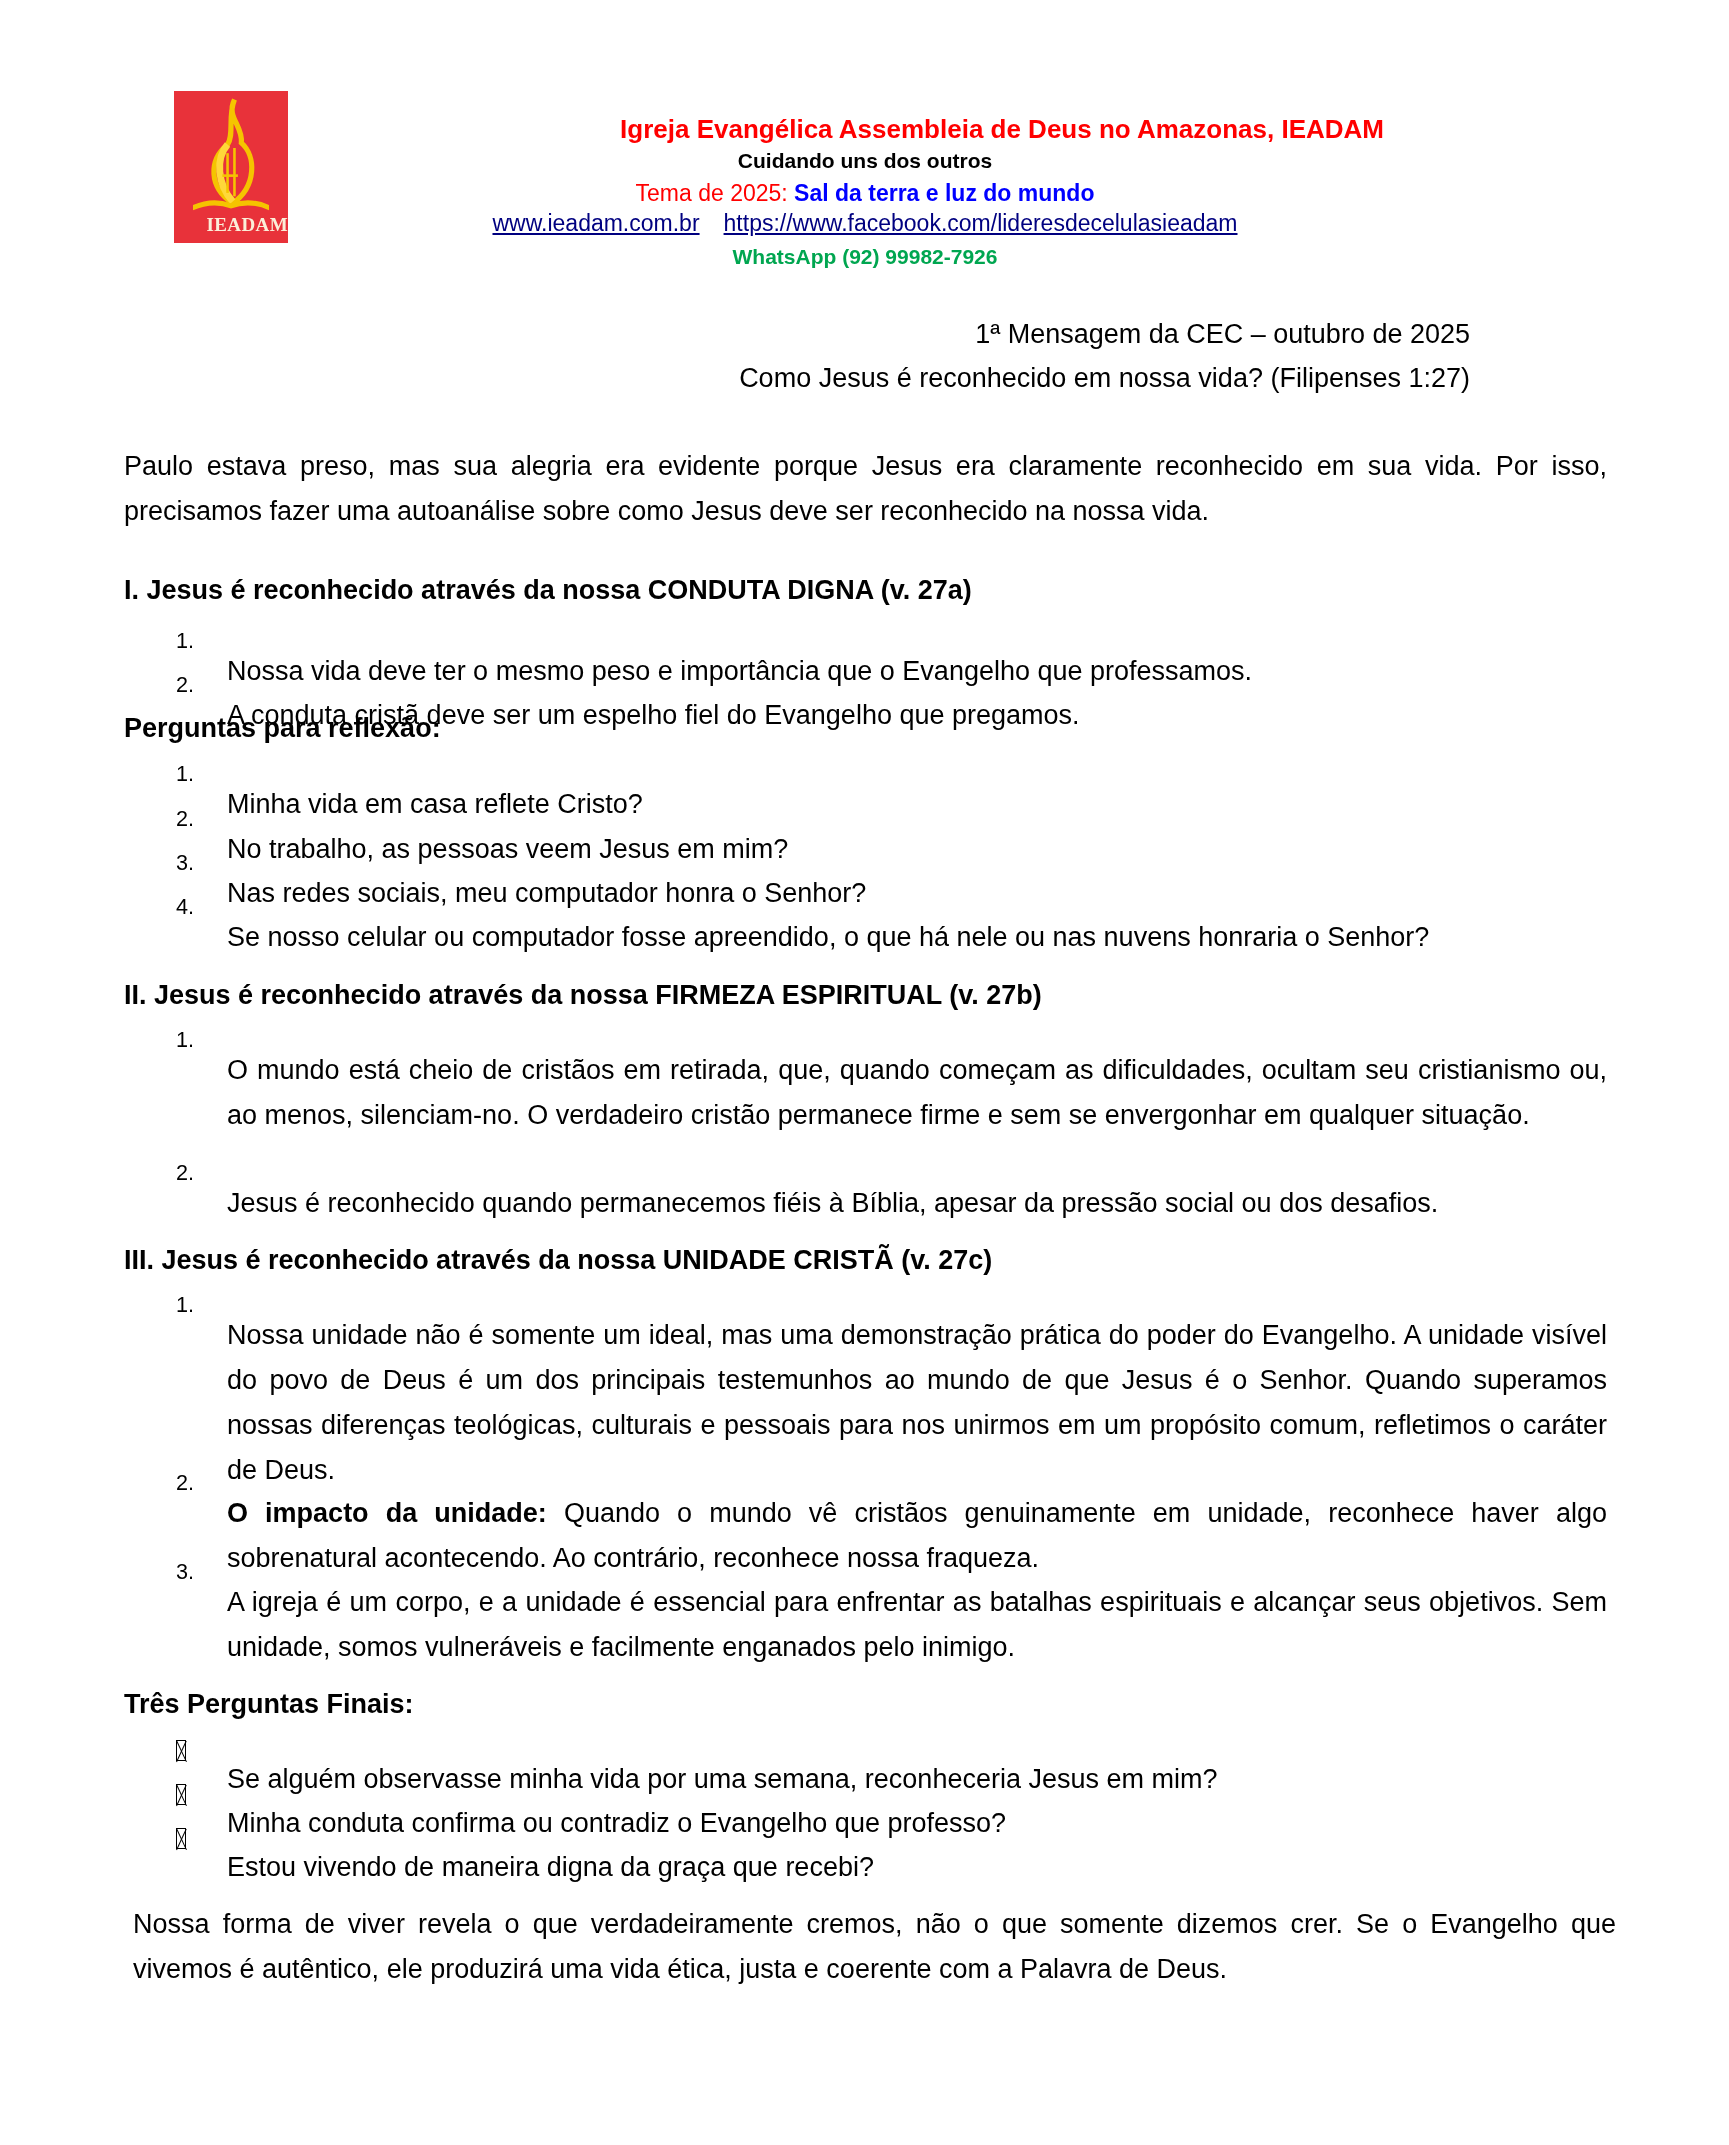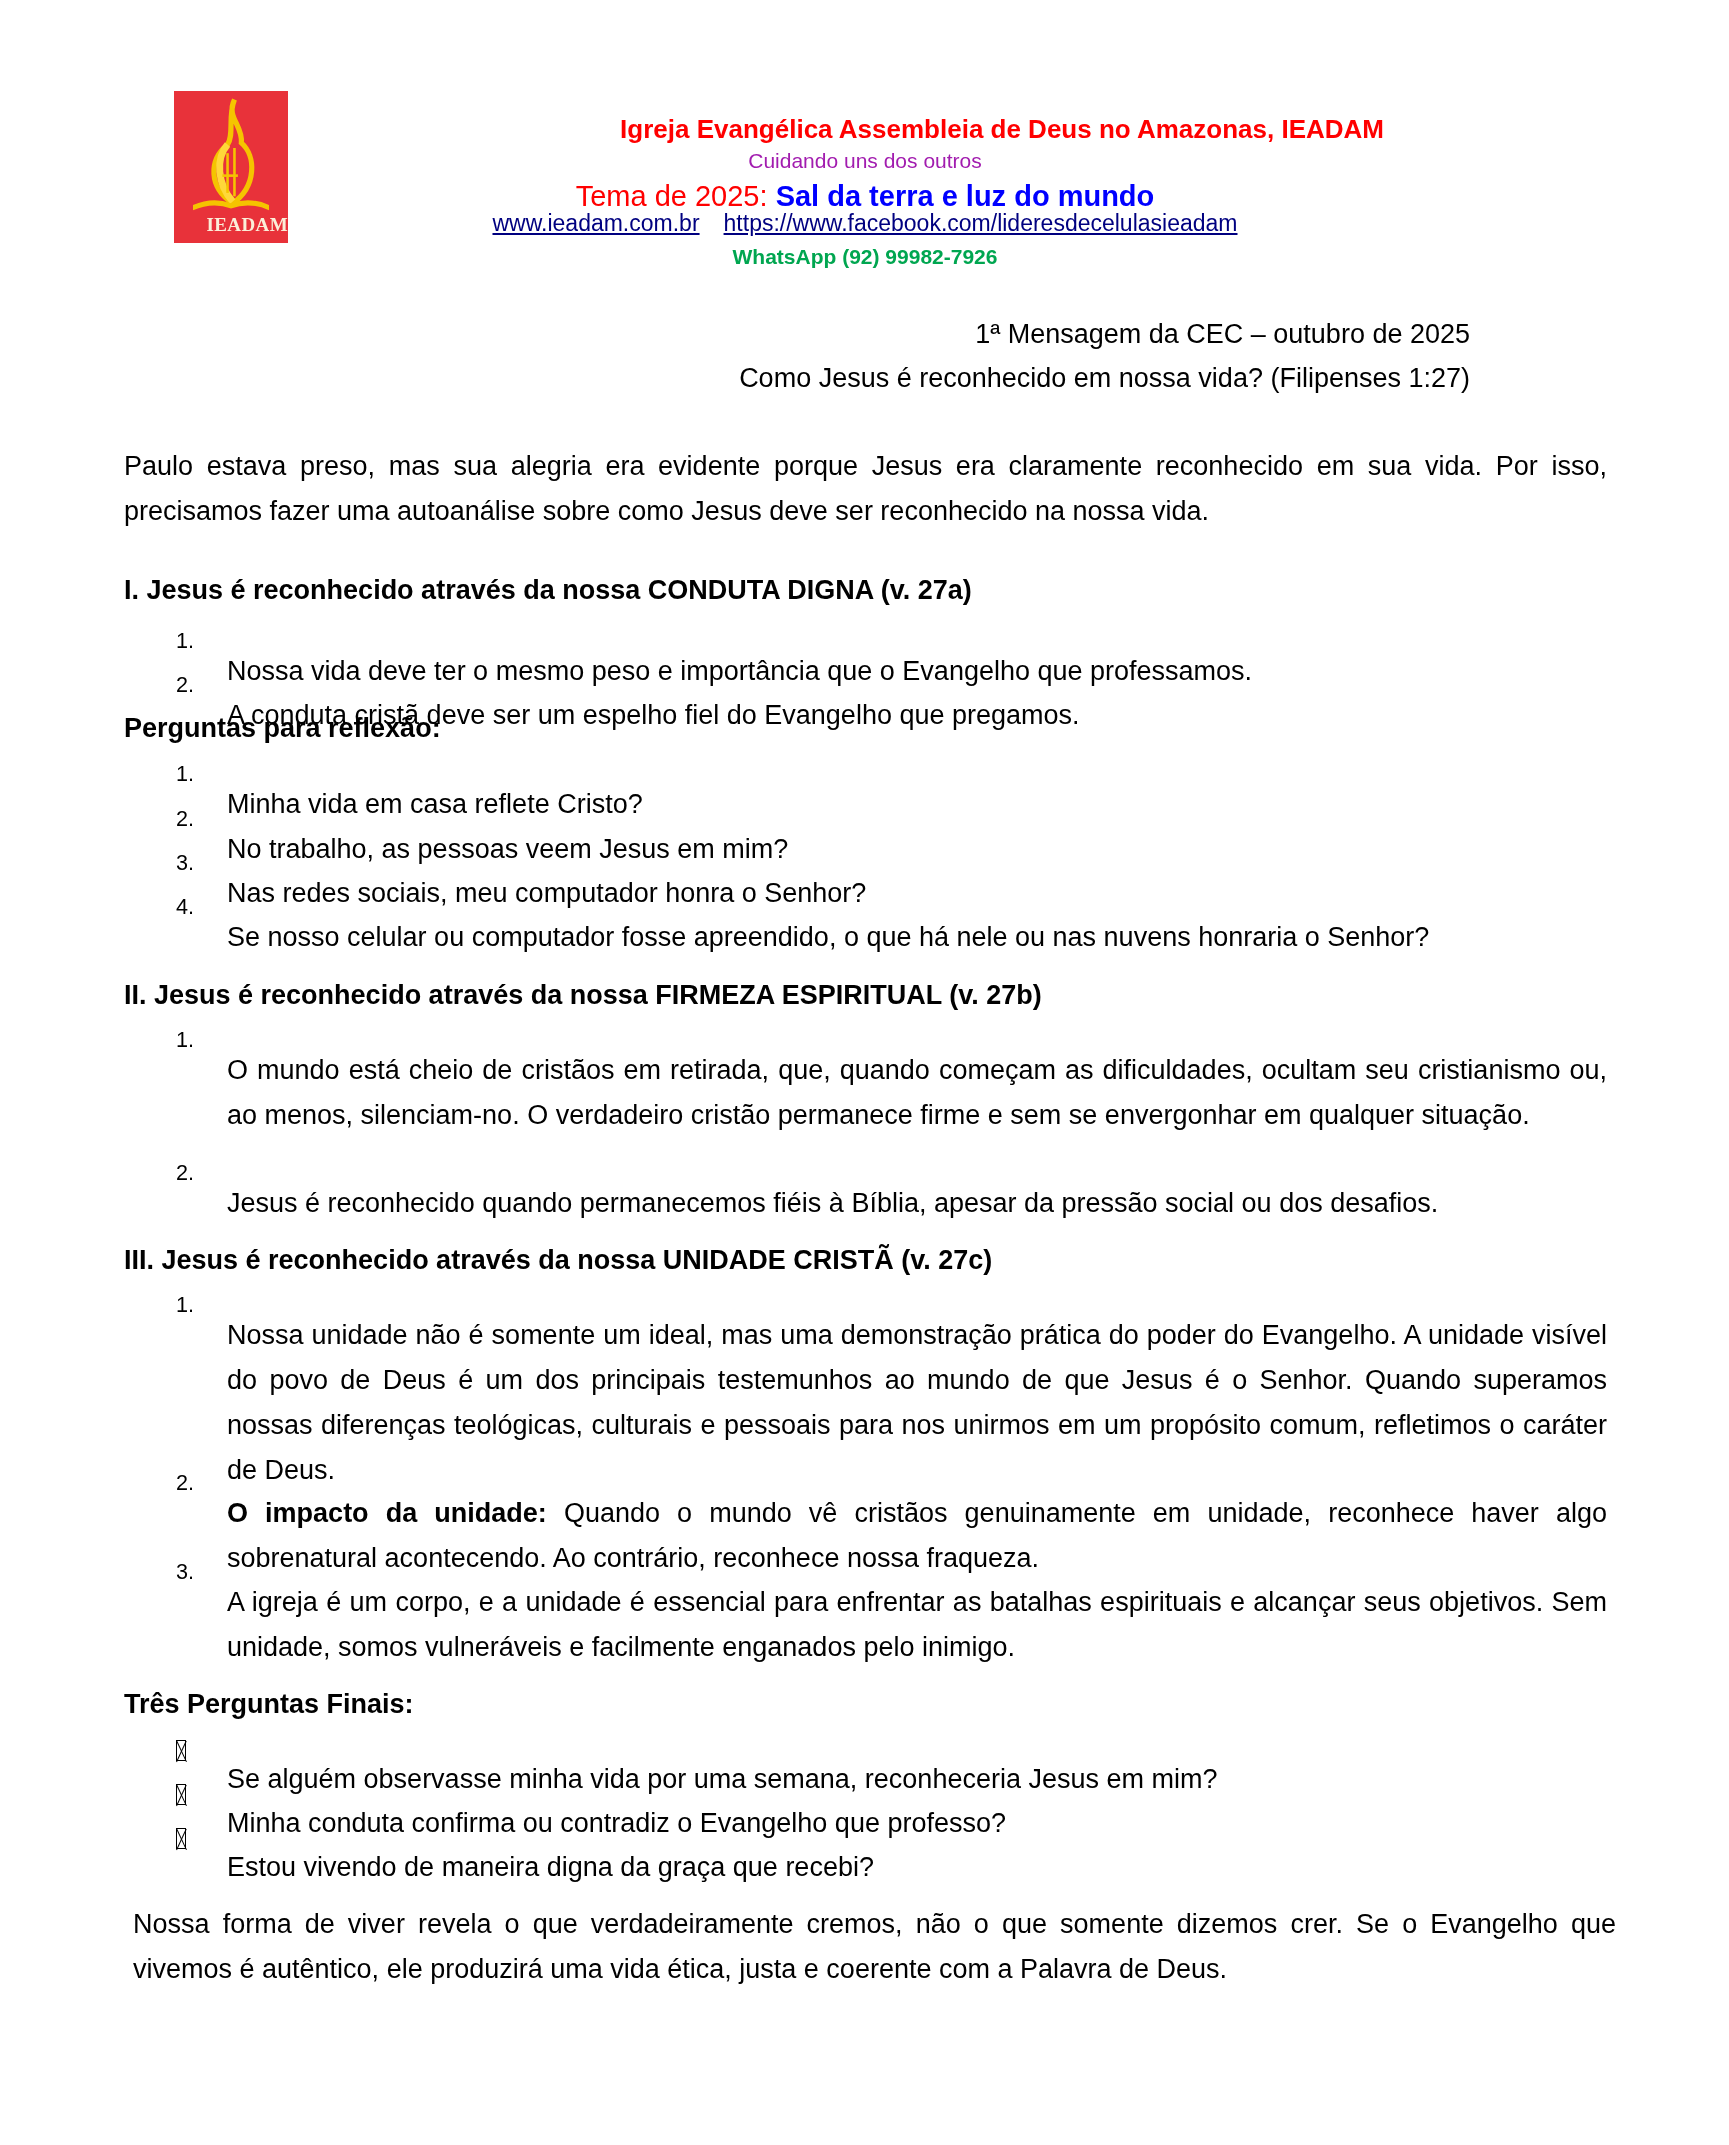--- a/index.html
+++ b/index.html
@@ -9,22 +9,22 @@
 
   
   .logo { position: absolute; left: 174px; top: 91px; width: 114px; height: 152px;
           background: #e8323a; }
   .logo svg { position: absolute; left: 0; top: 0; width: 114px; height: 152px; }
   .logo-text { position: absolute; left: 0; width: 114px; top: 123px; text-align: right;
                font-family: "Liberation Serif", serif; font-weight: bold; font-size: 19px;
                color: #fbeed8; letter-spacing: 0.4px; }
   .hdr { position: absolute; left: 346px; width: 1038px; text-align: center; line-height: 1; }
   .hdr-title { top: 116px; font-size: 26px; font-weight: bold; color: #ff0000; text-align: right; }
-  .hdr-motto { top: 150px; font-size: 21px; font-weight: normal; color: #a21caf; }
-  .hdr-theme { top: 182px; font-size: 29px; color: #ff0000; }
+  .hdr-motto { top: 150px; font-size: 21px; font-weight: bold; color: #000000; }
+  .hdr-theme { top: 182px; font-size: 23px; color: #ff0000; }
   .hdr-theme .theme-value { color: #0000ff; font-weight: bold; }
   .hdr-links { top: 212px; font-size: 23px; color: #000080; }
   .hdr-links a { color: #000080; text-decoration: underline; }
   .hdr-links .gap { display: inline-block; width: 24px; }
   .hdr-whatsapp { top: 246px; font-size: 21px; font-weight: bold; color: #00a650; }
 
   
   .msg-title { position: absolute; left: 259px; width: 1211px; text-align: right;
                font-size: 27px; line-height: 1; }
   .t1 { top: 321px; }

